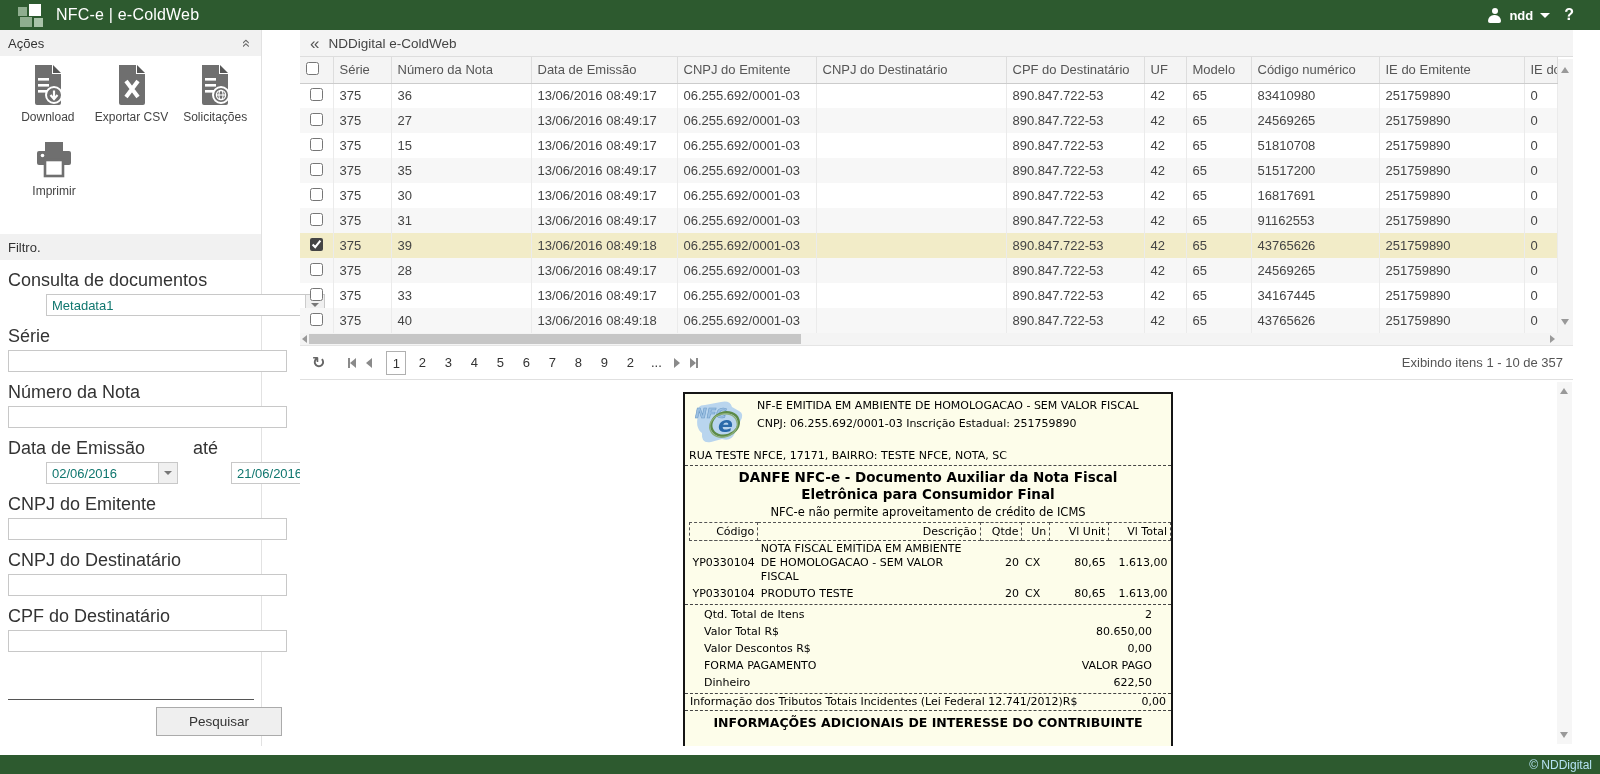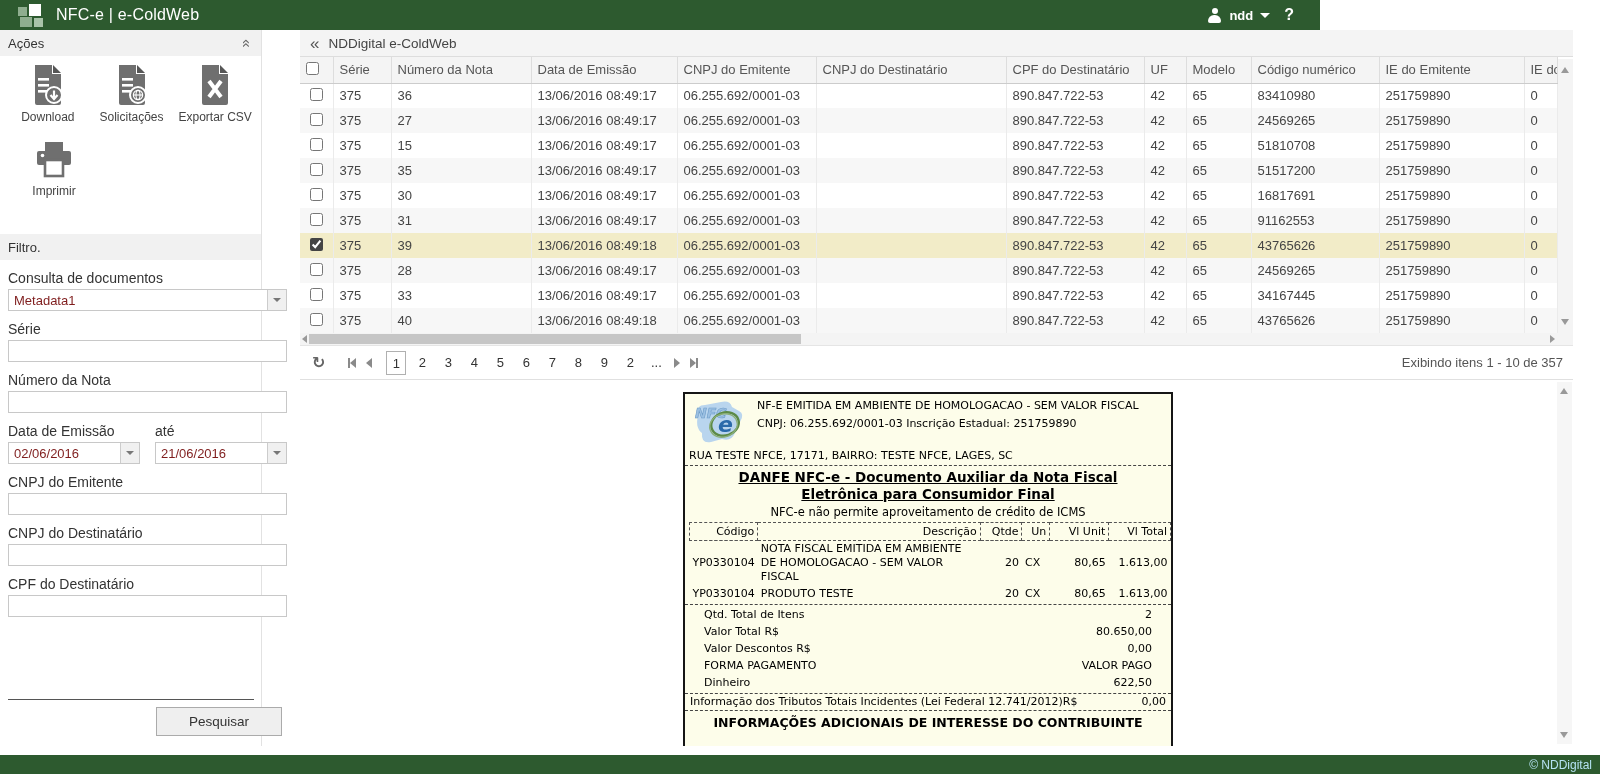--- a/index.html
+++ b/index.html
@@ -1,20 +1,20 @@
 <!DOCTYPE html>
 <html><head>
 <meta charset="utf-8">
 <style>
   * { box-sizing: border-box; margin: 0; padding: 0; }
   html,body { width:1600px; height:774px; overflow:hidden; }
   body { font-family:"Liberation Sans", sans-serif; background:#fff; position:relative; }
 
   
-  .topbar { position:absolute; left:0; top:0; width:1320px; height:30px; background:#2d5a2f; display:flex; align-items:center; }
+  .topbar { position:absolute; left:0; top:0; width:1600px; height:30px; background:#2d5a2f; display:flex; align-items:center; }
   .logo { position:relative; width:30px; height:24px; margin-left:16px; }
   .logo i { position:absolute; display:block; }
   .logo .s1 { left:2px; top:4px; width:9px; height:9px; background:#8fae8f; }
   .logo .s2 { left:13px; top:1px; width:12px; height:12px; background:#ffffff; }
   .logo .s3 { left:4px; top:14px; width:12px; height:10px; background:#8fae8f; }
   .logo .s4 { left:18px; top:15px; width:9px; height:9px; background:#a9c3a9; }
   .app-title { color:#fff; font-size:16px; margin-left:10px; letter-spacing:.2px; }
   .topbar-right { margin-left:auto; display:flex; align-items:center; gap:14px; padding-right:26px; }
   .user-btn { display:flex; align-items:center; gap:7px; cursor:pointer; }
   .user-icon { position:relative; width:15px; height:15px; }
@@ -29,23 +29,23 @@
 
   
   .sidebar { position:absolute; left:0; top:30px; width:262px; height:716px; background:#fff; border-right:1px solid #e2e2e2; }
   .section-head { background:#f1f1f1; height:26px; display:flex; align-items:center; padding:0 10px 0 8px; font-size:13px; color:#333; }
   .collapse-ico { margin-left:auto; color:#666; font-size:15px; transform:rotate(90deg); cursor:pointer; line-height:1; }
   .actions-row { display:flex; padding:8px 4px 2px 6px; }
   .action-item { width:96px; display:flex; flex-direction:column; align-items:center; cursor:pointer; }
   .action-item .lbl { font-size:12px; color:#444; margin-top:4px; text-align:center; }
   .filtro-head { margin-top:34px; }
   .fgroup { padding:0 8px; }
-  .flabel { font-size:14px; color:#333; margin:10px 0 3px 0; display:block; }
+  .flabel { font-size:18px; color:#333; margin:10px 0 3px 0; display:block; }
   .finput { width:279px; height:22px; border:1px solid #c8c8c8; background:#fff; font-size:13px; padding:0 4px; font-family:"Liberation Sans",sans-serif; }
-  .fselect { position:relative; width:279px; height:22px; border:1px solid #c8c8c8; background:#fff; font-size:13px; color:#7f1d1d; display:flex; align-items:center; padding:0 22px 0 5px; cursor:pointer; }
+  .fselect { position:relative; width:279px; height:22px; border:1px solid #c8c8c8; background:#fff; font-size:13px; color:#0f766e; display:flex; align-items:center; padding:0 22px 0 5px; cursor:pointer;margin-left:38px; }
   .fselect.small { width:132px; }
   .dd-btn { position:absolute; right:0; top:0; width:19px; height:20px; background:#f0f0f0; border-left:1px solid #ccc; display:flex; align-items:center; justify-content:center; }
   .dd-btn b { width:0; height:0; border-left:4px solid transparent; border-right:4px solid transparent; border-top:4px solid #777; }
   .date-row { display:flex; gap:15px; padding:0 8px; }
   .date-col .flabel { padding:0; }
   .side-divider { border-top:1px solid #555; margin:0 4px 0 8px; position:absolute; left:0; right:3px; top:669px; }
   .search-row { position:absolute; top:677px; left:0; width:295px; display:flex; justify-content:flex-end; padding-right:13px; }
   .btn { height:29px; width:126px; background:#efefef; border:1px solid #ababab; font-size:13.5px; color:#333; font-family:"Liberation Sans",sans-serif; cursor:pointer; }
 
   
@@ -86,21 +86,21 @@
   .pvscroll .up { top:6px; left:3px; border-left:4.5px solid transparent; border-right:4.5px solid transparent; border-bottom:6px solid #999; }
   .pvscroll .down { bottom:6px; left:3px; border-left:4.5px solid transparent; border-right:4.5px solid transparent; border-top:6px solid #999; }
 
   
   .doc { position:absolute; left:383px; top:12px; width:490px; height:356px; background:#fdfdea; border:2px solid #151515; border-bottom:none; overflow:hidden; font-family:"DejaVu Sans",sans-serif; font-size:11px; color:#000; }
   .doc-head { display:flex; padding:3px 6px 0 4px; }
   .doc-logo { flex:none; }
   .doc-head-text { padding-left:8px; line-height:1.3; padding-top:2px; }
   .doc-head-text .l2 { margin-top:4px; }
   .doc-address { padding:2px 4px 3px; border-bottom:1px dashed #444; }
-  .doc-title { font-weight:bold; font-size:13.5px; text-align:center; line-height:1.25; padding:3px 14px 1px;text-decoration:underline; }
+  .doc-title { font-weight:bold; font-size:13.5px; text-align:center; line-height:1.25; padding:3px 14px 1px; }
   .doc-sub { text-align:center; font-size:11.5px; padding:1px 0 3px; }
   table.items { width:482px; margin:0 4px; border-collapse:collapse; font-size:11px; }
   table.items th { font-weight:normal; text-align:right; border-top:1px dashed #555; border-bottom:1px dashed #555; border-right:1px dashed #555; padding:2px 3px; }
   table.items th:first-child { border-left:1px dashed #555; }
   table.items td { padding:1px 3px; vertical-align:middle; line-height:1.3; }
   .ar { text-align:right; }
   .doc-totals { border-top:1px dashed #444; margin-top:2px; padding-top:1px; }
   .tot-row { display:flex; justify-content:space-between; padding:0 19px; line-height:17px; }
   .tributos { display:flex; justify-content:space-between; padding:0 5px; line-height:16px; border-top:1px dashed #444; border-bottom:1px dashed #444; margin-top:2px; }
   .info-head { text-align:center; font-weight:bold; font-size:12.5px; padding:4px 0 3px; }
@@ -143,37 +143,37 @@
         <circle cx="24" cy="31" r="8" fill="#6f6f6f" stroke="#fff" stroke-width="2"></circle>
         <path d="M24,26.5 V33" stroke="#fff" stroke-width="2.2" fill="none"></path>
         <path d="M20.5,31 L24,35 L27.5,31" stroke="#fff" stroke-width="2.2" fill="none"></path>
       </svg>
       <span class="lbl">Download</span>
     </div>
     <div class="action-item">
       <svg width="38" height="42" viewBox="0 0 36 42">
         <path d="M5,1 H22 V10 H31 V39 Q31,41 29,41 H7 Q5,41 5,39 Z" fill="#6f6f6f"></path>
         <path d="M23,1 L31,9 H23 Z" fill="#565656"></path>
+        <path d="M12,17 L24,33 M24,17 L12,33" stroke="#fff" stroke-width="4" fill="none"></path>
+      </svg>
+      <span class="lbl">Exportar CSV</span>
+    </div>
+    <div class="action-item">
+      <svg width="38" height="42" viewBox="0 0 36 42">
+        <path d="M5,1 H22 V10 H31 V39 Q31,41 29,41 H7 Q5,41 5,39 Z" fill="#6f6f6f"></path>
+        <path d="M23,1 L31,9 H23 Z" fill="#565656"></path>
         <rect x="8" y="14" width="11" height="2.6" fill="#fff"></rect>
         <rect x="8" y="20" width="11" height="2.6" fill="#fff"></rect>
         <rect x="8" y="26" width="11" height="2.6" fill="#fff"></rect>
         <circle cx="24" cy="31" r="8" fill="#6f6f6f" stroke="#fff" stroke-width="2"></circle>
         <circle cx="24" cy="31" r="4.6" fill="none" stroke="#fff" stroke-width="1.3"></circle>
         <ellipse cx="24" cy="31" rx="2" ry="4.6" fill="none" stroke="#fff" stroke-width="1.1"></ellipse>
         <path d="M19.4,31 H28.6" stroke="#fff" stroke-width="1.1"></path>
       </svg>
       <span class="lbl">Solicitações</span>
-    </div>
-    <div class="action-item">
-      <svg width="38" height="42" viewBox="0 0 36 42">
-        <path d="M5,1 H22 V10 H31 V39 Q31,41 29,41 H7 Q5,41 5,39 Z" fill="#6f6f6f"></path>
-        <path d="M23,1 L31,9 H23 Z" fill="#565656"></path>
-        <path d="M12,17 L24,33 M24,17 L12,33" stroke="#fff" stroke-width="4" fill="none"></path>
-      </svg>
-      <span class="lbl">Exportar CSV</span>
     </div>
   </div>
 
   <div class="actions-row" style="padding-top:14px;">
     <div class="action-item">
       <svg width="40" height="40" viewBox="0 0 40 38">
         <rect x="11" y="1" width="18" height="9" fill="#6f6f6f"></rect>
         <rect x="3" y="10" width="34" height="14" rx="2" fill="#6f6f6f"></rect>
         <circle cx="8.5" cy="14.5" r="1.8" fill="#fff"></circle>
         <rect x="11" y="19" width="18" height="16" fill="#fff" stroke="#6f6f6f" stroke-width="2.6"></rect>
@@ -482,21 +482,21 @@
           <text x="6" y="21" font-size="14" font-style="italic" font-weight="bold" fill="#9cc0e2" stroke="#6d9cc8" stroke-width="0.6" font-family="DejaVu Sans,sans-serif">NFC</text>
           <ellipse cx="36" cy="27" rx="14" ry="11.5" fill="none" stroke="#5c8a46" stroke-width="2.4" transform="rotate(-18 36 27)"></ellipse>
           <ellipse cx="34.5" cy="28.5" rx="14" ry="11.5" fill="none" stroke="#8aae77" stroke-width="1.4" transform="rotate(-18 34.5 28.5)"></ellipse>
           <text x="29" y="35" font-size="22" font-style="italic" font-weight="bold" fill="#2a6aaa" font-family="DejaVu Sans,sans-serif">e</text>
         </svg>
         <div class="doc-head-text">
           <div class="l1">NF-E EMITIDA EM AMBIENTE DE HOMOLOGACAO - SEM VALOR FISCAL</div>
           <div class="l2">CNPJ: 06.255.692/0001-03 Inscrição Estadual: 251759890</div>
         </div>
       </div>
-      <div class="doc-address">RUA TESTE NFCE, 17171, BAIRRO: TESTE NFCE, LAGES, SC</div>
+      <div class="doc-address">RUA TESTE NFCE, 17171, BAIRRO: TESTE NFCE, NOTA, SC</div>
       <div class="doc-title">DANFE NFC-e - Documento Auxiliar da Nota Fiscal Eletrônica para Consumidor Final</div>
       <div class="doc-sub">NFC-e não permite aproveitamento de crédito de ICMS</div>
       <table class="items">
         <colgroup>
           <col style="width:62px">
             <col style="width:228px">
             <col style="width:42px">
             <col style="width:28px">
             <col style="width:60px">
             <col style="width:62px">

